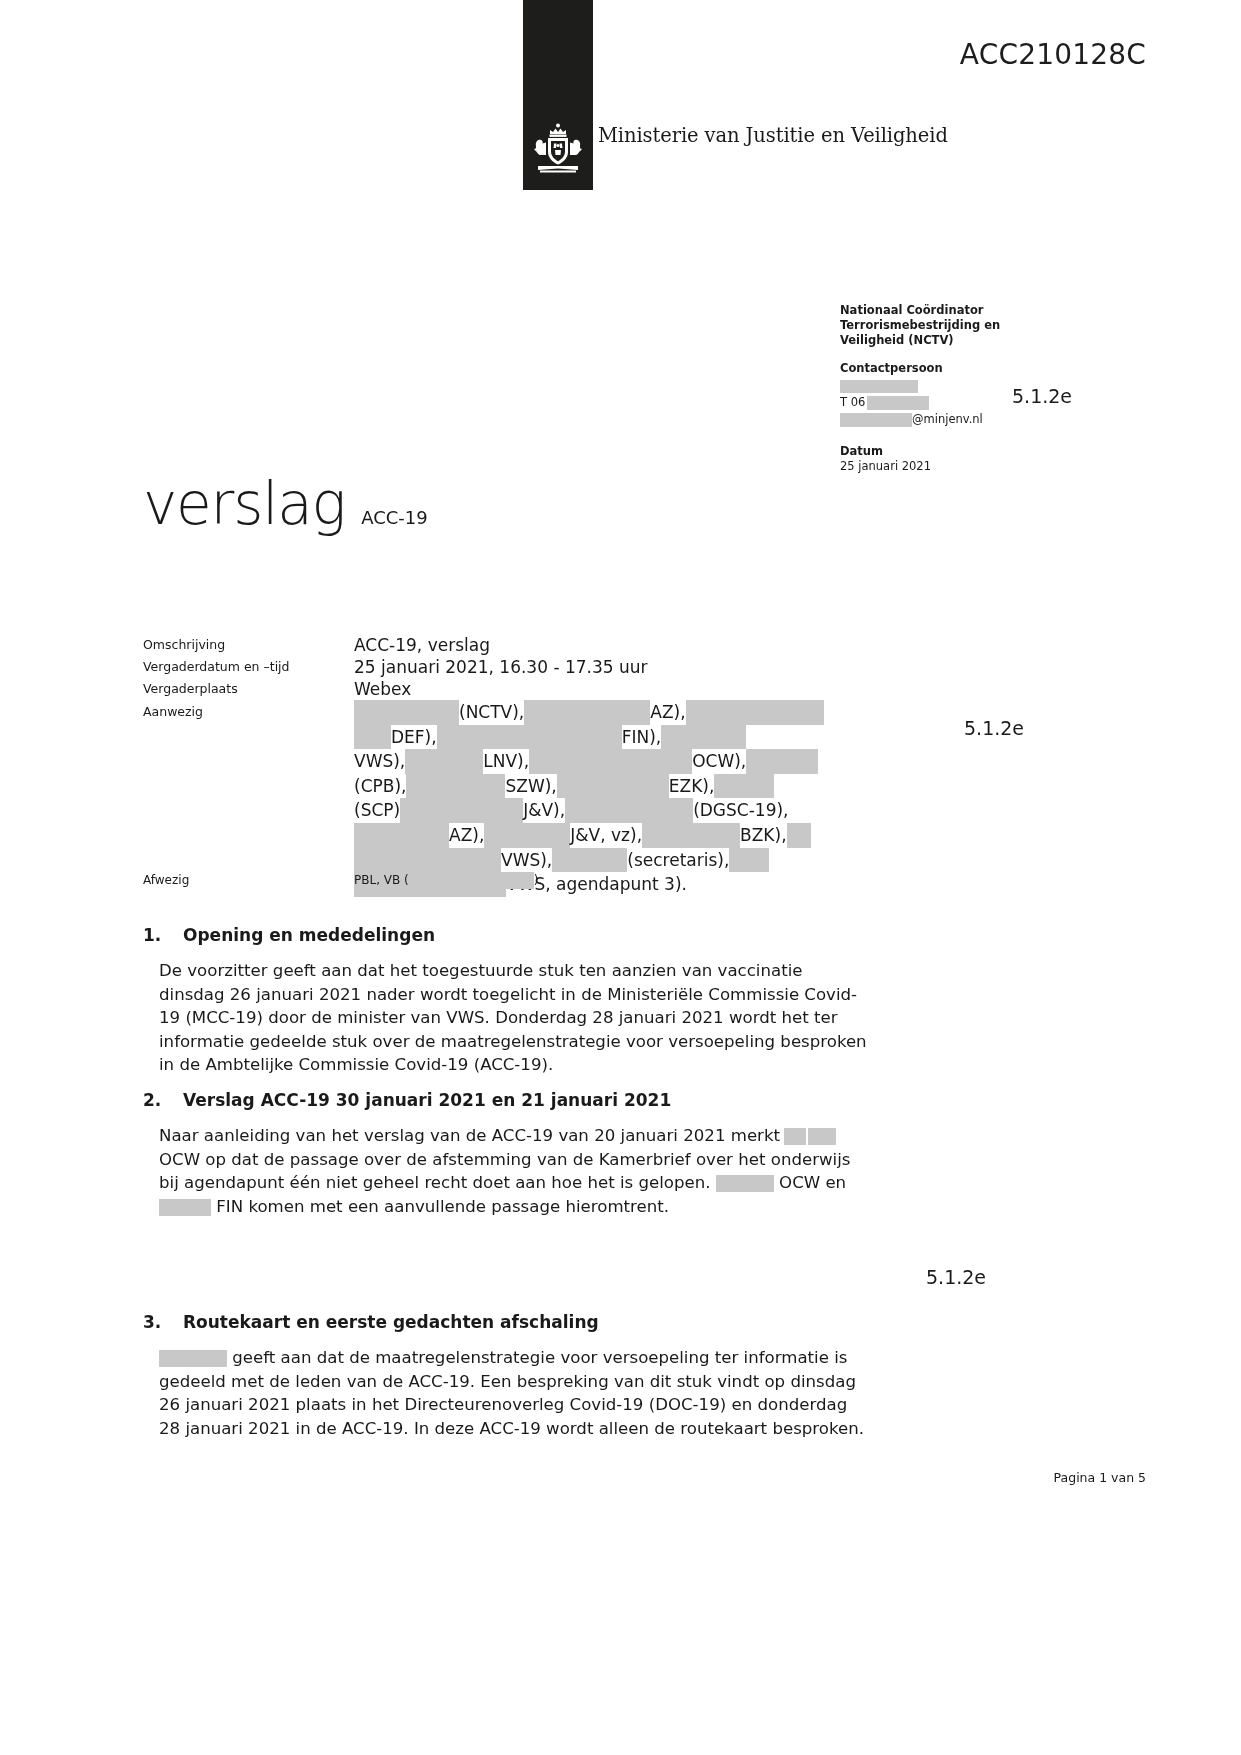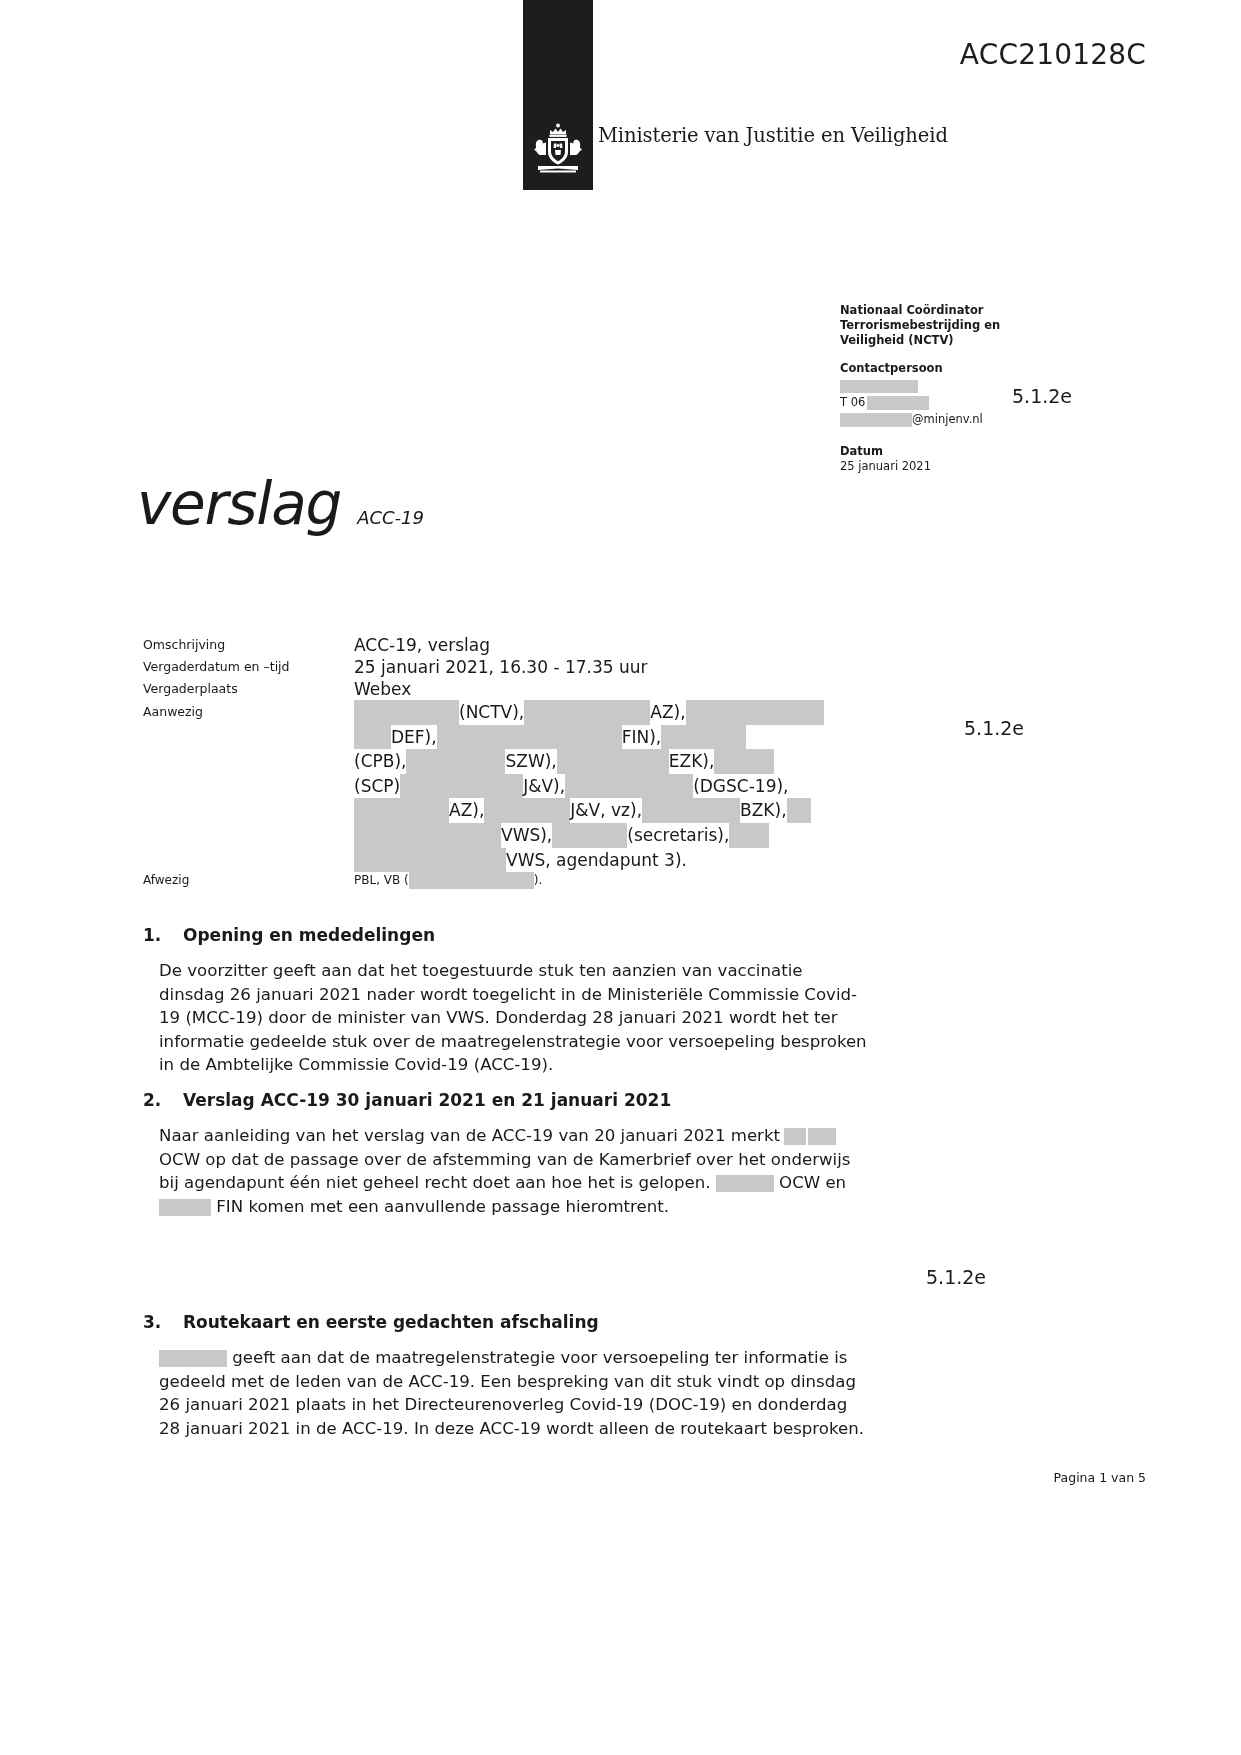--- a/index.html
+++ b/index.html
@@ -102,23 +102,22 @@
     color: #1a1a1a;
     white-space: nowrap;
   }
   .exempt-1 { left: 1012px; top: 385px; }
   .exempt-2 { left: 964px; top: 717px; }
   .exempt-3 { left: 926px; top: 1266px; }
 
   
   .title-block {
     position: absolute;
-    left: 137px;
+    left: 143px;
     top: 470px;
-    font-style: italic;
   }
   .title-main {
     font-size: 58px;
     font-weight: 300;
     letter-spacing: -1.2px;
     color: #1a1a1a;
     display: inline-block;
     vertical-align: baseline;
   }
   .title-sub {
@@ -307,20 +306,21 @@
   <div class="metarow">
     <div class="k">Vergaderplaats</div>
     <div class="v">Webex</div>
   </div>
 
   <div class="metarow aanwezig">
     <div class="k">Aanwezig</div>
     <div class="attendees">
       <div><span class="seg" style="display:inline-block;width:105px;">&nbsp;</span><span class="txt">(NCTV),</span><span class="seg" style="display:inline-block;width:126px;">&nbsp;</span><span class="txt">AZ),</span><span class="seg" style="display:inline-block;width:138px;">&nbsp;</span></div>
       <div><span class="seg" style="display:inline-block;width:37px;">&nbsp;</span><span class="txt">DEF),</span><span class="seg" style="display:inline-block;width:185px;">&nbsp;</span><span class="txt">FIN),</span><span class="seg" style="display:inline-block;width:85px;">&nbsp;</span></div>
+      <div><span class="txt">VWS),</span><span class="seg" style="display:inline-block;width:78px;">&nbsp;</span><span class="txt">LNV),</span><span class="seg" style="display:inline-block;width:163px;">&nbsp;</span><span class="txt">OCW),</span><span class="seg" style="display:inline-block;width:72px;">&nbsp;</span></div>
       <div><span class="txt">(CPB),</span><span class="seg" style="display:inline-block;width:99px;">&nbsp;</span><span class="txt">SZW),</span><span class="seg" style="display:inline-block;width:112px;">&nbsp;</span><span class="txt">EZK),</span><span class="seg" style="display:inline-block;width:60px;">&nbsp;</span></div>
       <div><span class="txt">(SCP)</span><span class="seg" style="display:inline-block;width:123px;">&nbsp;</span><span class="txt">J&amp;V),</span><span class="seg" style="display:inline-block;width:128px;">&nbsp;</span><span class="txt">(DGSC-19),</span></div>
       <div><span class="seg" style="display:inline-block;width:95px;">&nbsp;</span><span class="txt">AZ),</span><span class="seg" style="display:inline-block;width:86px;">&nbsp;</span><span class="txt">J&amp;V, vz),</span><span class="seg" style="display:inline-block;width:98px;">&nbsp;</span><span class="txt">BZK),</span><span class="seg" style="display:inline-block;width:24px;">&nbsp;</span></div>
       <div><span class="seg" style="display:inline-block;width:147px;">&nbsp;</span><span class="txt">VWS),</span><span class="seg" style="display:inline-block;width:75px;">&nbsp;</span><span class="txt">(secretaris),</span><span class="seg" style="display:inline-block;width:40px;">&nbsp;</span></div>
       <div><span class="seg" style="display:inline-block;width:152px;">&nbsp;</span><span class="txt">VWS, agendapunt 3).</span></div>
     </div>
   </div>
 </div>
 
 <div class="afwezig-row">

